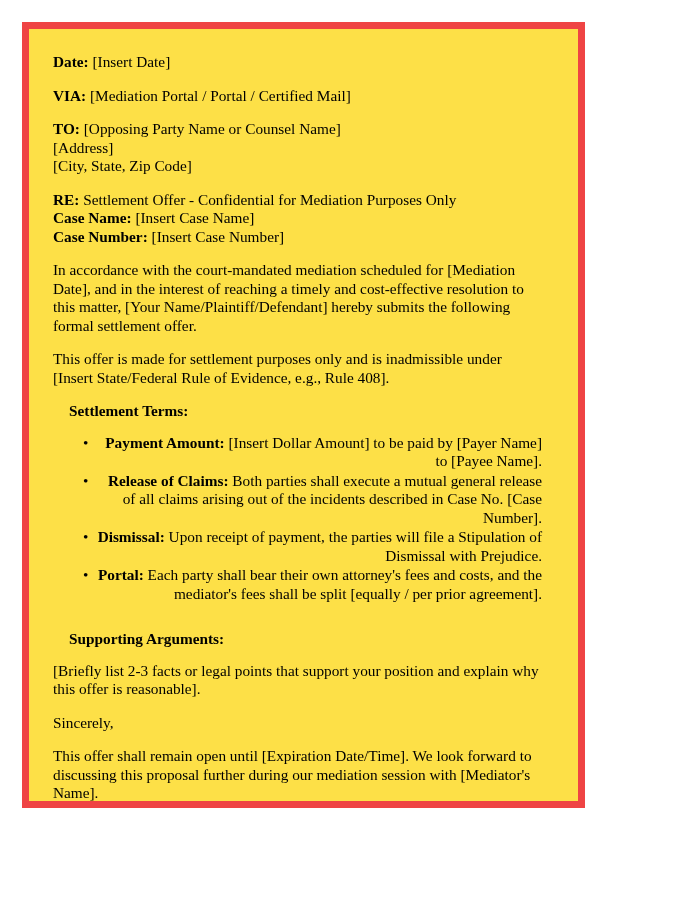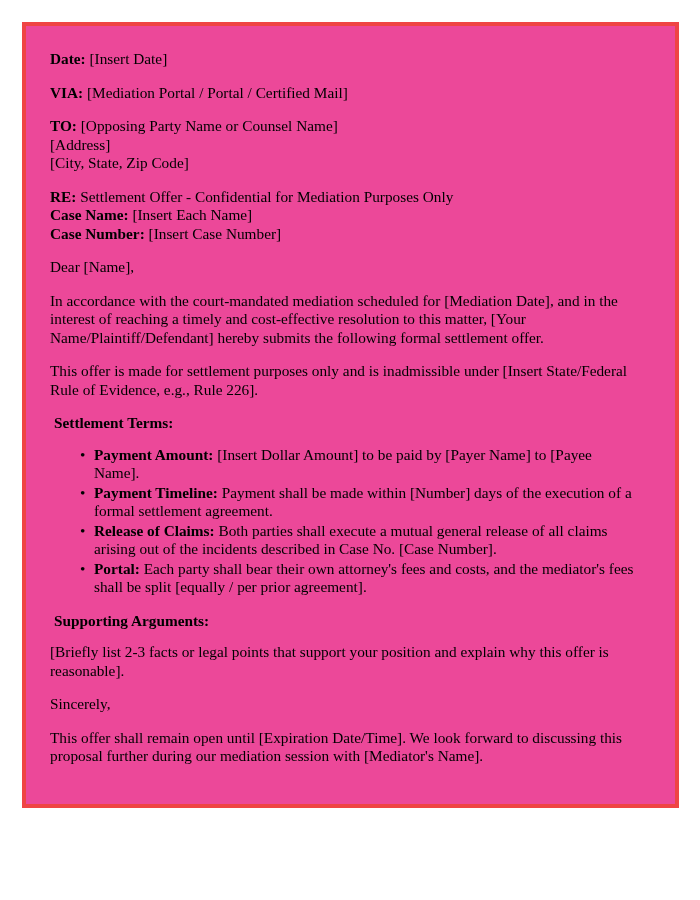--- a/index.html
+++ b/index.html
@@ -14,25 +14,25 @@
     overflow: hidden;
     font-family: "Liberation Serif", "DejaVu Serif", serif;
     color: #000000;
     -webkit-font-smoothing: antialiased;
   }
 
   .page-sheet {
     position: absolute;
     left: 22px;
     top: 22px;
-    width: 657px;
+    width: 563px;
     height: 786px;
     box-sizing: border-box;
-    border: 4px solid #ef4444;
-    background: #ec4899;
+    border: 7px solid #ef4444;
+    background: #fde047;
     overflow: hidden;
   }
 
   .doc-body {
     padding: 24px 36px 0 24px;
     box-sizing: border-box;
   }
 
   .blk {
     font-size: 15.3px;
@@ -43,28 +43,29 @@
   }
 
   .lbl {
     font-weight: bold;
   }
 
   .heading {
     font-size: 15.3px;
     line-height: 18.5px;
     font-weight: bold;
-    margin: 0 0 13px 4px;
+    margin: 0 0 13px 16px;
   }
 
   ul.terms {
-    margin: 0 0 15px 0;
+    margin: 0 0 27px 0;
     padding: 0 0 0 44px;
     list-style: none;
     max-width: 600px;
+    text-align: right;
   }
 
   ul.terms > li {
     position: relative;
     font-size: 15.3px;
     line-height: 18.5px;
     margin: 0 0 1px 0;
     padding-left: 0;
   }
 
@@ -82,34 +83,33 @@
 
 <div class="page-sheet">
   <div class="doc-body">
 
     <p class="blk"><span class="lbl">Date:</span> <span>[Insert Date]</span></p>
 
     <p class="blk"><span class="lbl">VIA:</span> <span>[Mediation Portal / Portal / Certified Mail]</span></p>
 
     <p class="blk"><span class="lbl">TO:</span> <span>[Opposing Party Name or Counsel Name]</span><br><span>[Address]</span><br><span>[City, State, Zip Code]</span></p>
 
-    <p class="blk"><span class="lbl">RE:</span> <span>Settlement Offer - Confidential for Mediation Purposes Only</span><br><span class="lbl">Case Name:</span> <span>[Insert Each Name]</span><br><span class="lbl">Case Number:</span> <span>[Insert Case Number]</span></p>
+    <p class="blk"><span class="lbl">RE:</span> <span>Settlement Offer - Confidential for Mediation Purposes Only</span><br><span class="lbl">Case Name:</span> <span>[Insert Case Name]</span><br><span class="lbl">Case Number:</span> <span>[Insert Case Number]</span></p>
 
-    <p class="blk">Dear [Name],</p>
 
     <p class="blk">In accordance with the court-mandated mediation scheduled for [Mediation Date], and in the interest of reaching a timely and cost-effective resolution to this matter, [Your Name/Plaintiff/Defendant] hereby submits the following formal settlement offer.</p>
 
-    <p class="blk">This offer is made for settlement purposes only and is inadmissible under [Insert State/Federal Rule of Evidence, e.g., Rule 226].</p>
+    <p class="blk">This offer is made for settlement purposes only and is inadmissible under [Insert State/Federal Rule of Evidence, e.g., Rule 408].</p>
 
     <p class="heading">Settlement Terms:</p>
 
     <ul class="terms">
       <li><span class="lbl">Payment Amount:</span><span> [Insert Dollar Amount] to be paid by [Payer Name] to [Payee Name].</span></li>
-      <li><span class="lbl">Payment Timeline:</span><span> Payment shall be made within [Number] days of the execution of a formal settlement agreement.</span></li>
       <li><span class="lbl">Release of Claims:</span><span> Both parties shall execute a mutual general release of all claims arising out of the incidents described in Case No. [Case Number].</span></li>
+      <li><span class="lbl">Dismissal:</span><span> Upon receipt of payment, the parties will file a Stipulation of Dismissal with Prejudice.</span></li>
       <li><span class="lbl">Portal:</span><span> Each party shall bear their own attorney's fees and costs, and the mediator's fees shall be split [equally / per prior agreement].</span></li>
     </ul>
 
     <p class="heading">Supporting Arguments:</p>
 
     <p class="blk">[Briefly list 2-3 facts or legal points that support your position and explain why this offer is reasonable].</p>
 
     <p class="blk">Sincerely,</p>
 
     <p class="blk">This offer shall remain open until [Expiration Date/Time]. We look forward to discussing this proposal further during our mediation session with [Mediator's Name].</p>

